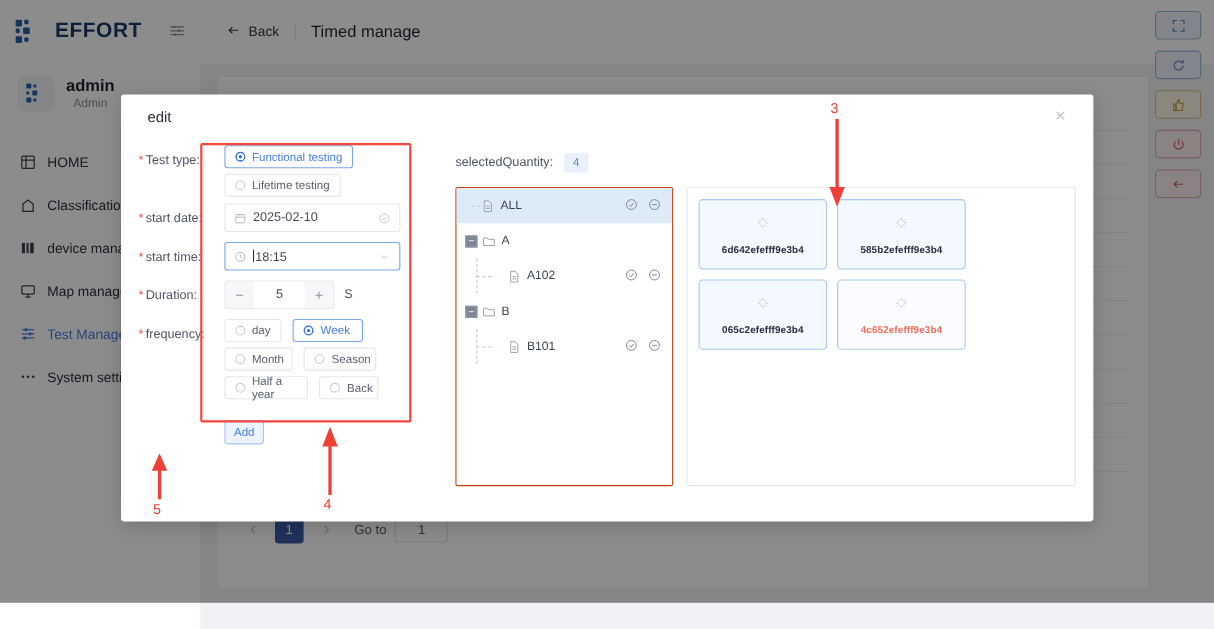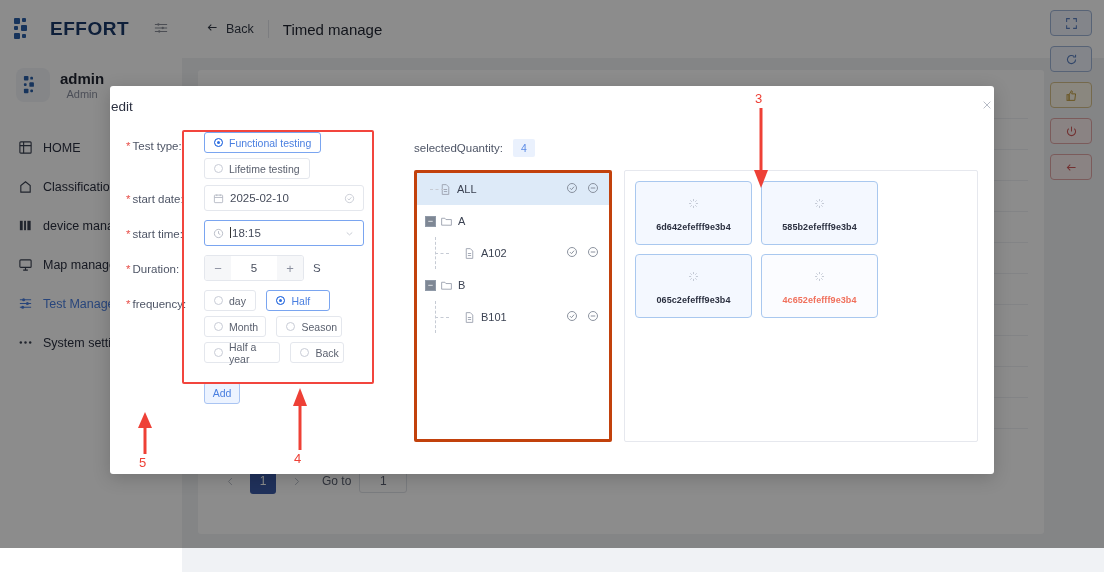--- a/index.html
+++ b/index.html
@@ -91,21 +91,21 @@
   .rail-btn.danger { border-color: #e0a7a7; background: #fcefef; color: #d05a5a; }
 
   
   .mask { position: absolute; inset: 0; background: rgba(0,0,0,0.45); }
 
   
   .dialog {
     position: absolute; left: 110px; top: 86px; width: 884px; height: 388px;
     background: #ffffff; border-radius: 3px; box-shadow: 0 4px 18px rgba(0,0,0,.18);
   }
-  .dlg-head { height: 40px; display: flex; align-items: center; padding: 0 1px; }
+  .dlg-head { height: 40px; display: flex; align-items: center; padding: 0 24px; }
   .dlg-title { font-size: 13.5px; color: #2b3040; }
   .dlg-close { margin-left: auto; color: #b5bac4; font-size: 14px; cursor: pointer; line-height: 1; }
   .dlg-body { display: flex; padding: 6px 16px 0 16px; }
 
   
   .form-col { width: 272px; flex: none; position: relative; }
   .frow { display: flex; align-items: flex-start; min-height: 34px; margin-bottom: 1px; }
   .flabel {
     width: 78px; flex: none; font-size: 11.5px; color: #4e5566; text-align: left;
     padding-top: 8px; white-space: nowrap;
@@ -160,21 +160,21 @@
   .sel-col { flex: 1; padding-left: 16px; }
   .sel-head { display: flex; align-items: center; gap: 10px; height: 32px; margin-bottom: 6px; }
   .sel-head-label { font-size: 11.5px; color: #4e5566; }
   .sel-count {
     min-width: 22px; height: 18px; padding: 0 6px; background: #eaf1fd; color: #5a8ae6;
     font-size: 10.5px; border-radius: 2px; display: flex; align-items: center; justify-content: center;
   }
   .sel-panes { display: flex; gap: 12px; }
 
   .tree-pane {
-    width: 198px; flex: none; height: 272px; border: 3px solid #c2410c;
+    width: 198px; flex: none; height: 272px; border: 1px solid #c2410c;
     border-radius: 2px; overflow: hidden; background: #fff;
   }
   .tnode { position: relative; height: 32px; display: flex; align-items: center; padding-left: 8px; font-size: 11px; color: #3b4252; }
   .tnode.hl { background: #ddeaf8; }
   .tnode .t-ind { display: inline-block; }
   .t-toggle {
     width: 11px; height: 11px; border: 1px solid #909aa8; background: #7e8794;
     color: #fff; font-size: 9px; line-height: 9px; text-align: center; flex: none; margin-right: 4px;
   }
   .t-icon { width: 13px; height: 13px; color: #9aa0ad; margin-right: 5px; flex: none; }
@@ -480,21 +480,21 @@
 
         <div class="frow">
           <div class="flabel"><span class="req">*</span><span>frequency:</span></div>
           <div class="fctl" style="width:174px;">
             <div class="radio-pill" style="width:52px;justify-content:flex-start;">
               <span class="rdot"></span>
               <span>day</span>
             </div>
             <div class="radio-pill sel" style="width:64px;justify-content:flex-start;">
               <span class="rdot"></span>
-              <span>Half</span>
+              <span>Week</span>
             </div>
             <div class="radio-pill" style="width:62px;justify-content:flex-start;">
               <span class="rdot"></span>
               <span>Month</span>
             </div>
             <div class="radio-pill" style="width:66px;justify-content:flex-start;">
               <span class="rdot"></span>
               <span>Season</span>
             </div>
             <div class="radio-pill" style="width:76px;justify-content:flex-start;">

